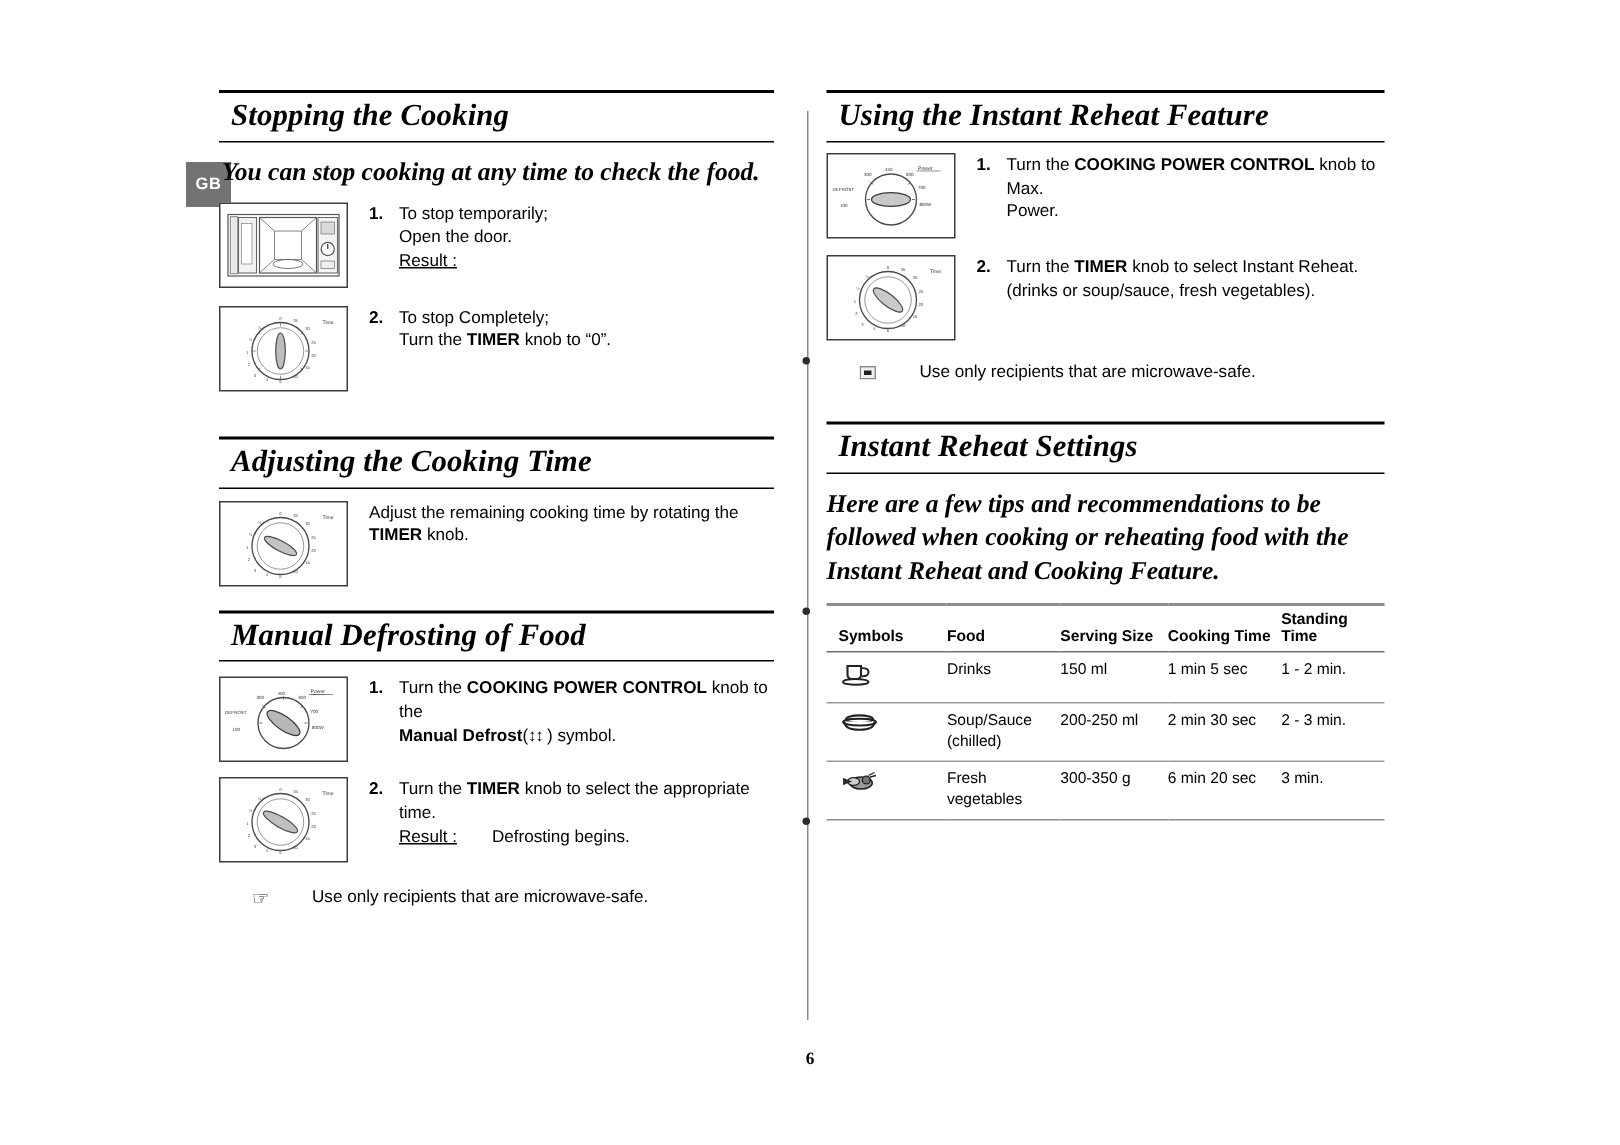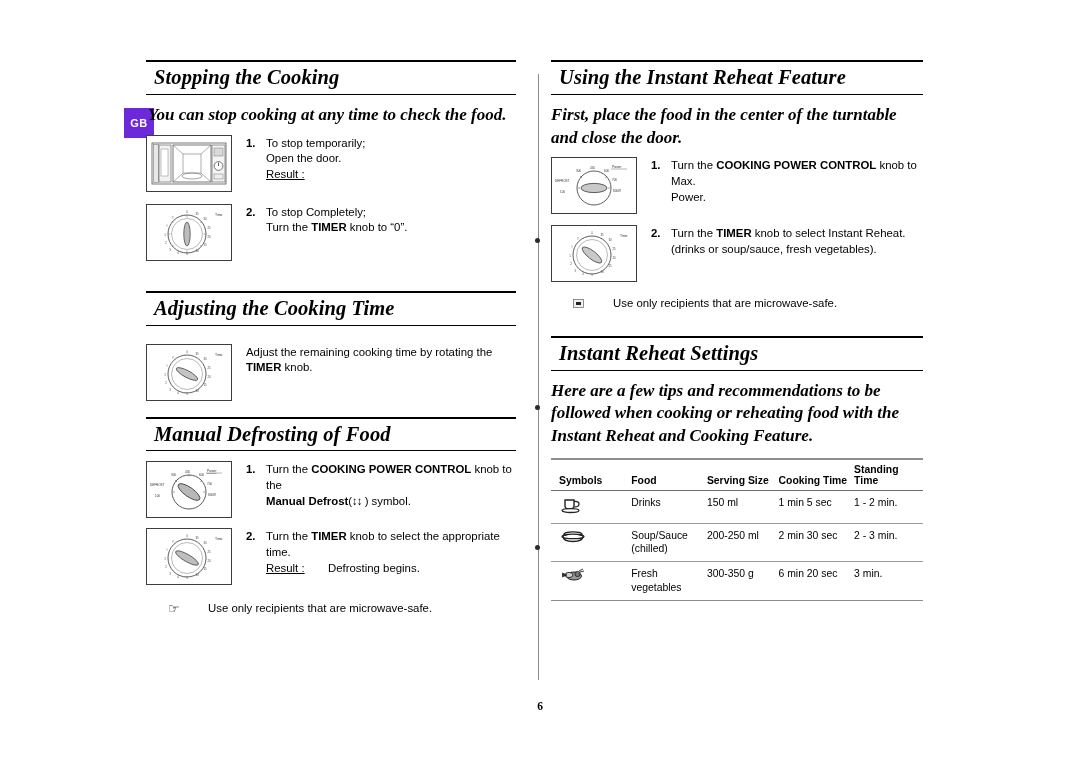--- a/index.html
+++ b/index.html
@@ -23,21 +23,21 @@
     height: 763px;
   }
 
   
   .lang-tab {
     position: absolute;
     left: 124px;
     top: 108px;
     width: 30px;
     height: 30px;
-    background: #6d28d9;
+    background: #737373;
     color: #ffffff;
     font-size: 11px;
     font-weight: bold;
     font-family: "Liberation Sans", sans-serif;
     display: flex;
     align-items: center;
     justify-content: center;
     letter-spacing: 0.5px;
   }
 
@@ -328,21 +328,21 @@
             </div>
           </div>
         </div>
       </div>
     </div>
 
     <div class="section" style="margin-top:30px">
       <div class="heading">
         <div class="heading-text">Adjusting the Cooking Time</div>
       </div>
-      <div class="step-row" style="margin-top:18px">
+      <div class="step-row" style="margin-top:8px">
         <div class="fig-box">
           <svg class="fig-svg" viewBox="0 0 84 55">
             <text x="68" y="11" font-size="3.4" fill="#333" font-family="Liberation Sans, sans-serif">Time</text>
             <circle cx="40" cy="29" r="19" fill="#fff" stroke="#4a4a4a" stroke-width="0.9"></circle>
             <circle cx="40" cy="29" r="15.5" fill="#fff" stroke="#8c8c8c" stroke-width="0.6"></circle>
             <ellipse cx="40" cy="29" rx="12" ry="3.4" fill="#c4c4c4" stroke="#4a4a4a" stroke-width="0.8" transform="rotate(28 40 29)"></ellipse>
             <g font-size="2.8" fill="#444" font-family="Liberation Sans, sans-serif" text-anchor="middle">
               <text x="40" y="8">0</text>
                 <text x="50" y="9.6">35</text>
                 <text x="58" y="15">30</text>
@@ -456,21 +456,20 @@
       </div>
     </div>
   </div>
 
   <div class="col-right">
 
     <div class="section">
       <div class="heading">
         <div class="heading-text">Using the Instant Reheat Feature</div>
       </div>
-      <div class="lead lead-wide">First, place the food in the center of the turntable and close the door.</div>
 
       <div class="step-row">
         <div class="fig-box">
           <svg class="fig-svg" viewBox="0 0 84 55">
             <text x="60" y="10" font-size="3.4" fill="#333" font-family="Liberation Sans, sans-serif">Power</text>
             <line x1="59" y1="11" x2="75" y2="11" stroke="#444" stroke-width="0.4"></line>
             <circle cx="42" cy="30" r="17" fill="#fff" stroke="#4a4a4a" stroke-width="0.9"></circle>
             <ellipse cx="42" cy="30" rx="13" ry="4.6" fill="#c9c9c9" stroke="#3a3a3a" stroke-width="0.8"></ellipse>
             <g font-size="3" fill="#333" font-family="Liberation Sans, sans-serif">
               <text x="3" y="24">DEFROST</text>

